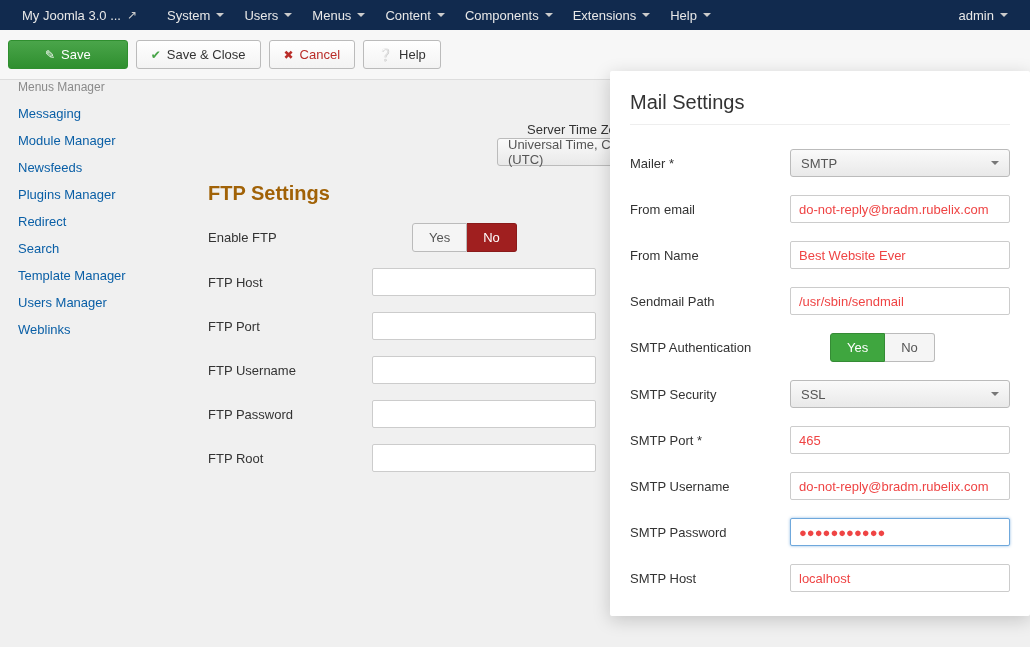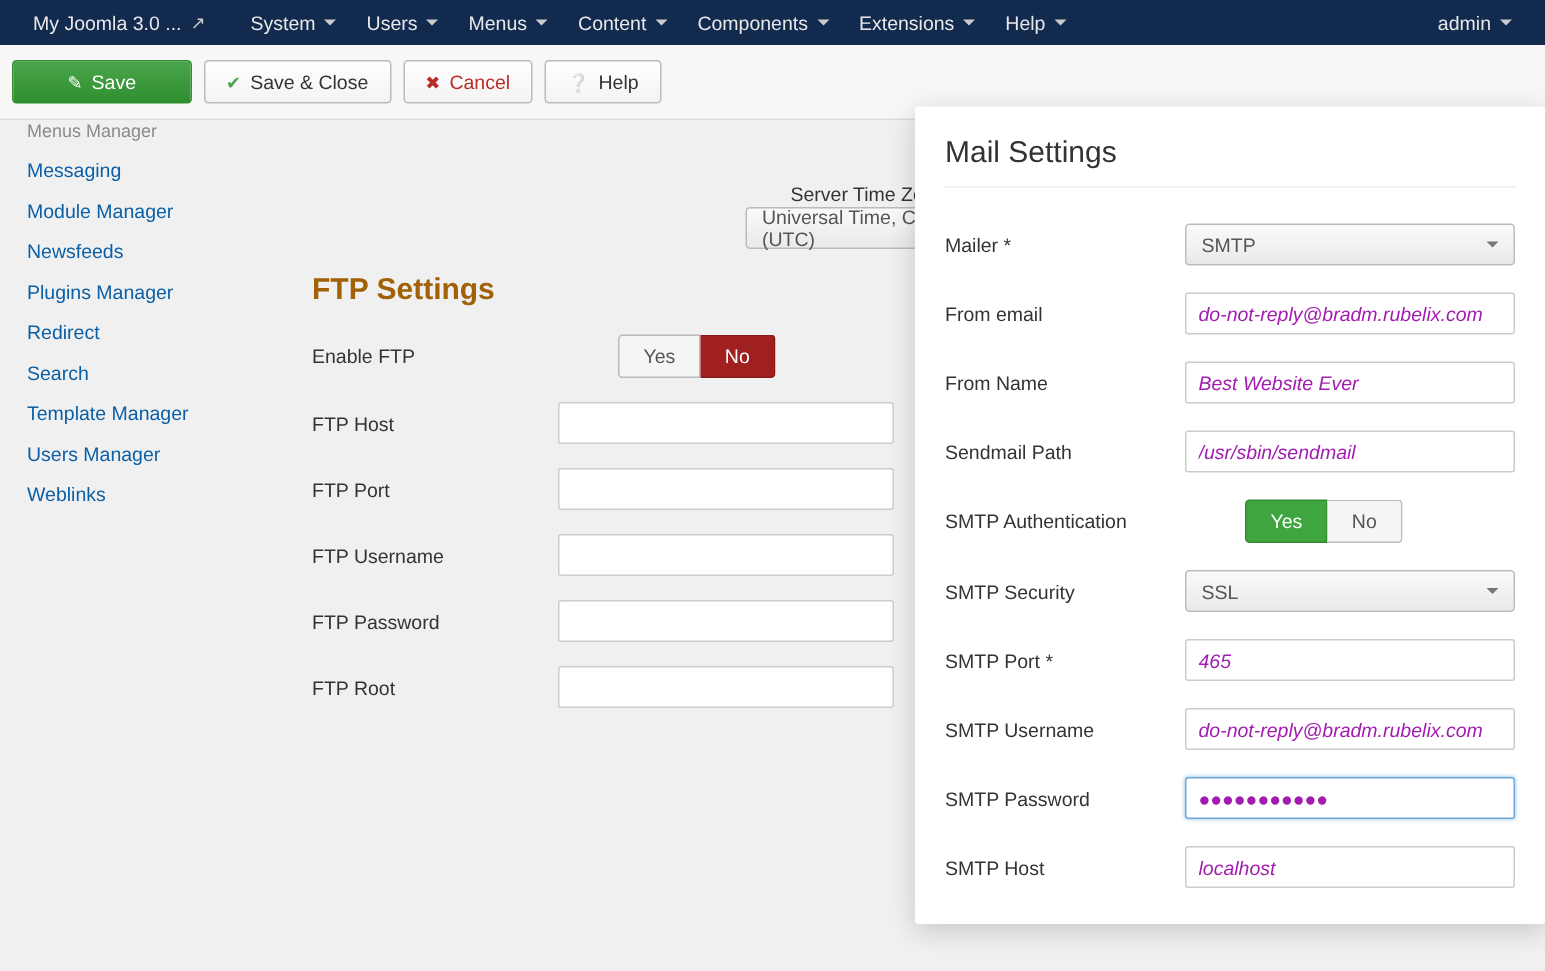--- a/index.html
+++ b/index.html
@@ -35,21 +35,21 @@
 
 h2.section { font-size:20px; font-weight:bold; color:#a16207; margin: 12px 0 18px 0; }
 
 .form-row { display:flex; align-items:center; margin-bottom: 16px; }
 .form-row .lbl { width: 164px; color:#333; font-size:13px; }
 .form-row .ctrl { flex:1; }
 
 .select { display:inline-flex; align-items:center; justify-content:space-between; width:224px; height:28px; padding:0 10px; background:linear-gradient(#fafafa,#e9e9e9); border:1px solid #bbb; border-radius:3px; color:#555; cursor:pointer; font-size:13px;}
 .select .caret { border-top-color:#777; }
 
-.input { width:224px; height:28px; border:1px solid #ccc; border-radius:2px; padding:0 8px; background:#fff; font-size:13px; color:#a21caf;font-style:italic; }
+.input { width:224px; height:28px; border:1px solid #ccc; border-radius:2px; padding:0 8px; background:#fff; font-size:13px; color:#ef4444; }
 .input-sm { width:224px; }
 
 .toggle { display:inline-flex;margin-left:40px; }
 .toggle .opt { padding:6px 16px; border:1px solid #bbb; background:#f5f5f5; color:#555; font-size:13px; cursor:pointer; }
 .toggle .opt:first-child { border-radius:3px 0 0 3px; }
 .toggle .opt:last-child { border-radius:0 3px 3px 0; border-left:none; }
 .toggle .opt.active-red { background:#a01f1f; color:#fff; border-color:#8a1a1a; }
 .toggle .opt.active-green { background:#3fa63f; color:#fff; border-color:#358b35; }
 
 

